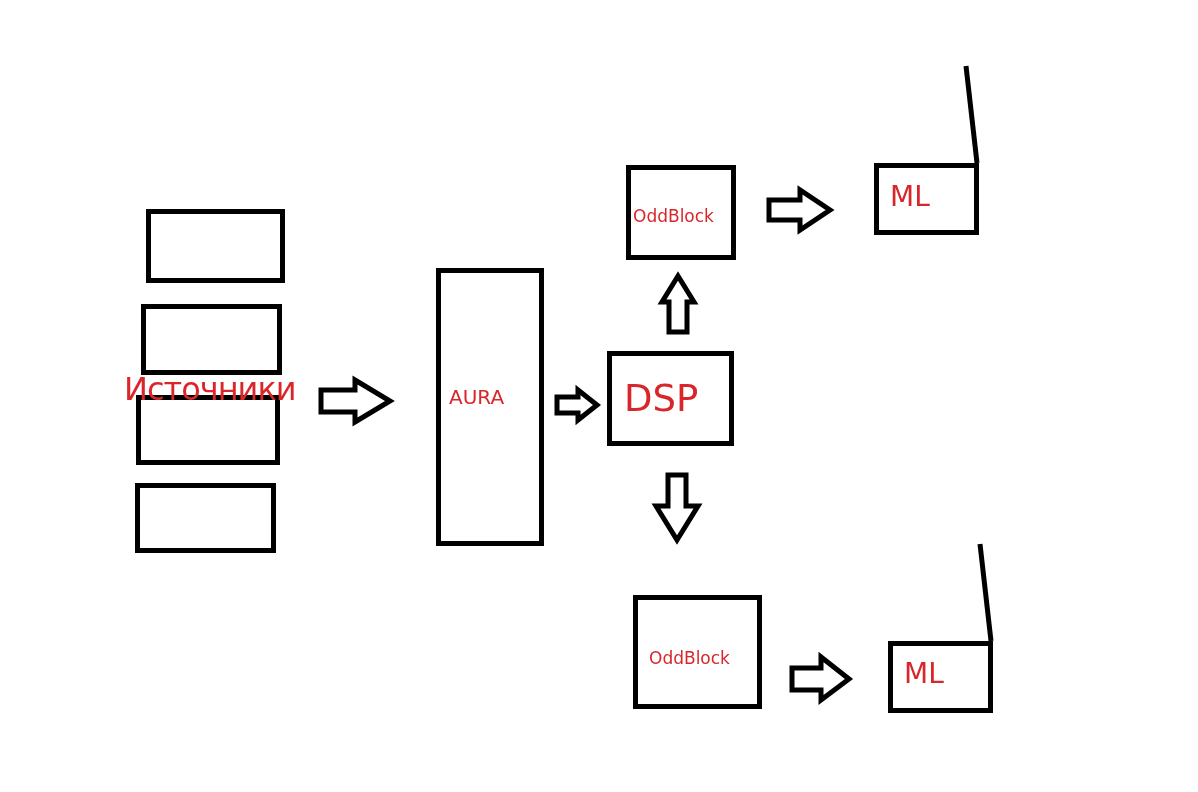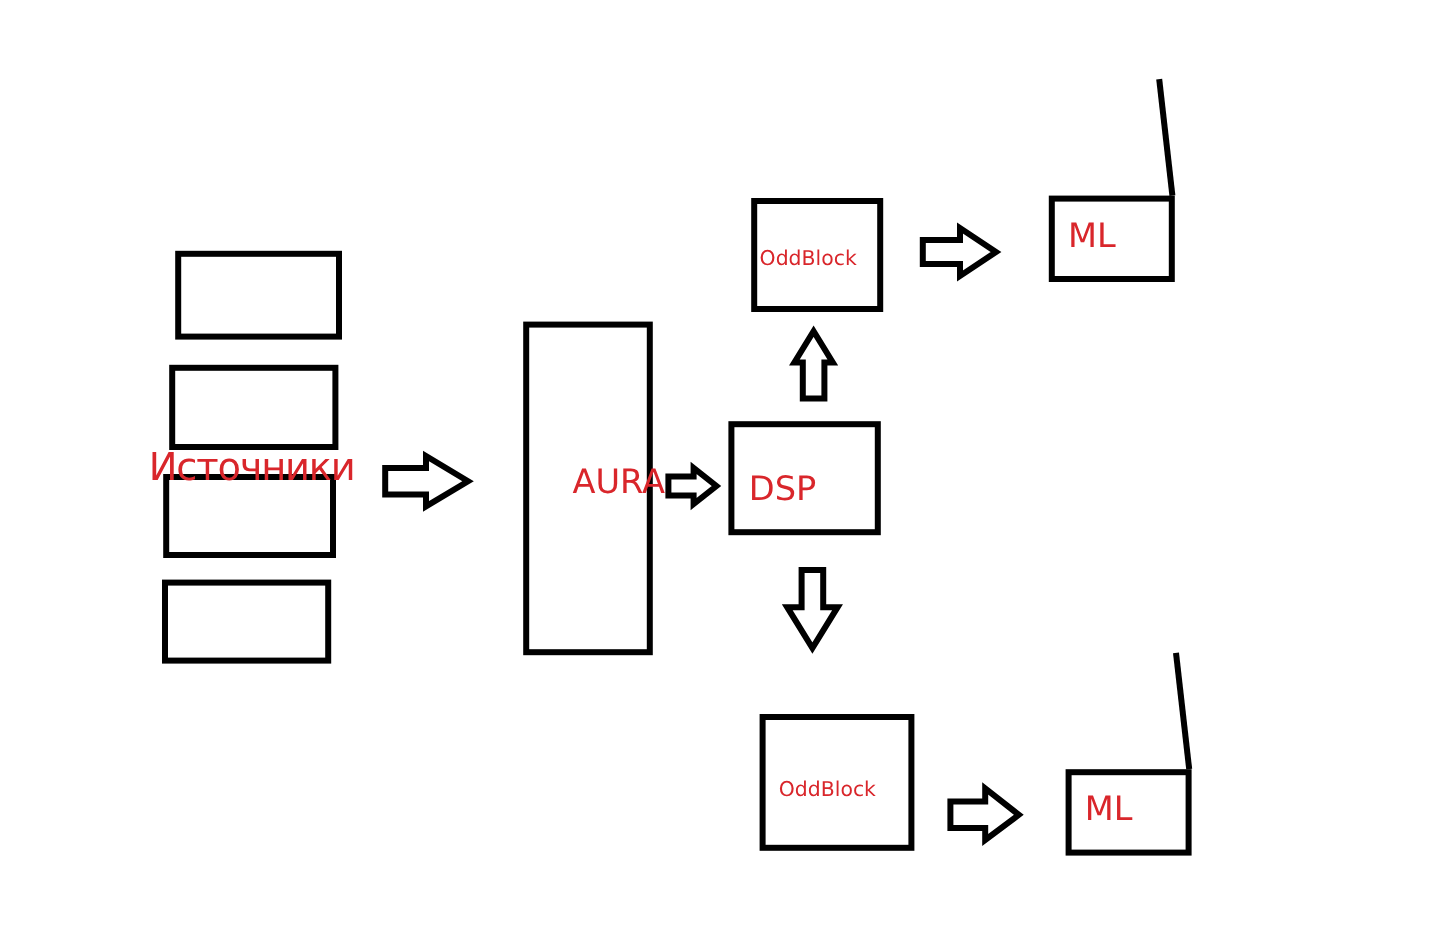--- a/index.html
+++ b/index.html
@@ -11,24 +11,24 @@
 </head>
 <body>
 
 <div class="box" style="left:146px;top:209px;width:139px;height:74px;"></div>
 <div class="box" style="left:141px;top:304px;width:141px;height:71px;"></div>
 <div class="box" style="left:136px;top:395px;width:144px;height:70px;"></div>
 <div class="box" style="left:135px;top:483px;width:141px;height:70px;"></div>
 <div class="lbl" style="left:124px;top:370px;font-size:32px;letter-spacing:-1px;">Источники</div>
 
 <div class="box" style="left:436px;top:268px;width:108px;height:278px;"></div>
-<div class="lbl" style="left:449px;top:385px;font-size:28px;margin-left:28px;">AURA</div>
+<div class="lbl" style="left:449px;top:385px;font-size:20px;">AURA</div>
 
 <div class="box" style="left:607px;top:351px;width:127px;height:95px;"></div>
-<div class="lbl" style="left:624px;top:391px;font-size:28px;">DSP</div>
+<div class="lbl" style="left:624px;top:377px;font-size:37px;">DSP</div>
 
 <div class="box" style="left:626px;top:165px;width:110px;height:95px;"></div>
 <div class="lbl" style="left:633px;top:206px;font-size:17px;">OddBlock</div>
 
 <div class="box" style="left:633px;top:595px;width:129px;height:114px;"></div>
 <div class="lbl" style="left:649px;top:648px;font-size:17px;">OddBlock</div>
 
 <div class="box" style="left:874px;top:163px;width:105px;height:72px;"></div>
 <div class="lbl" style="left:890px;top:180px;font-size:28px;">ML</div>
 

